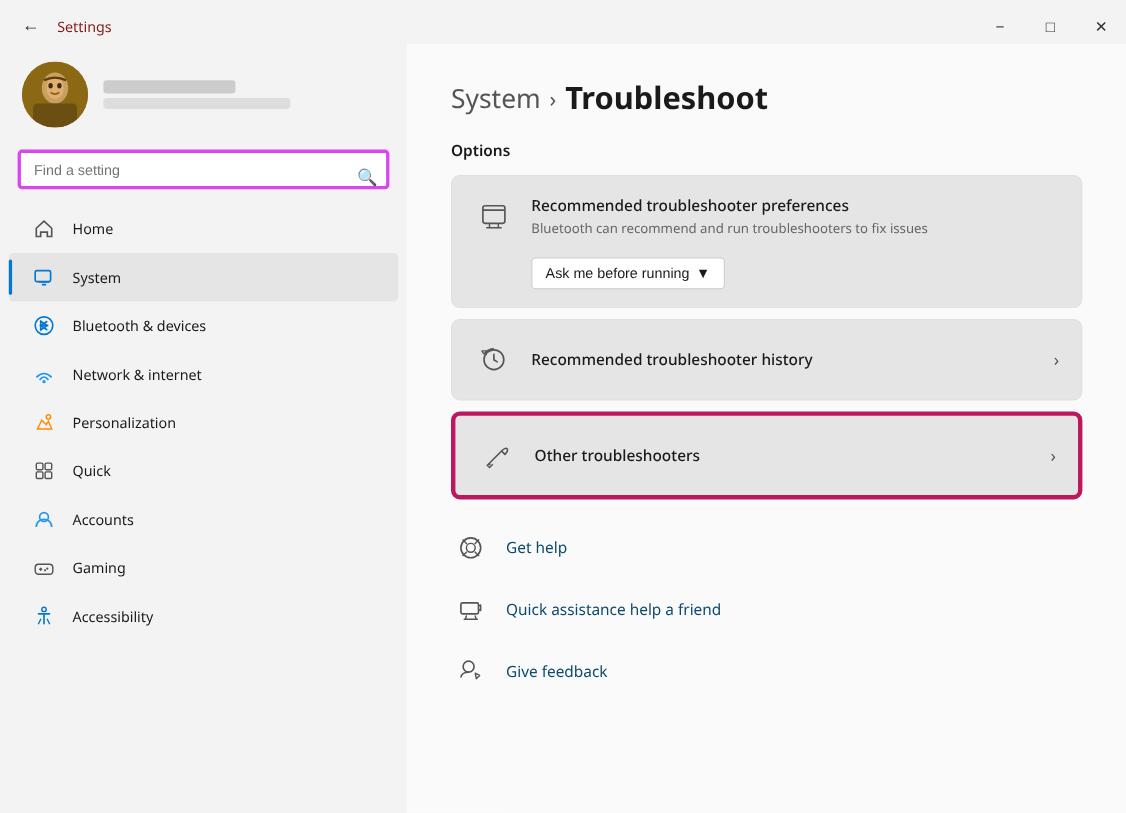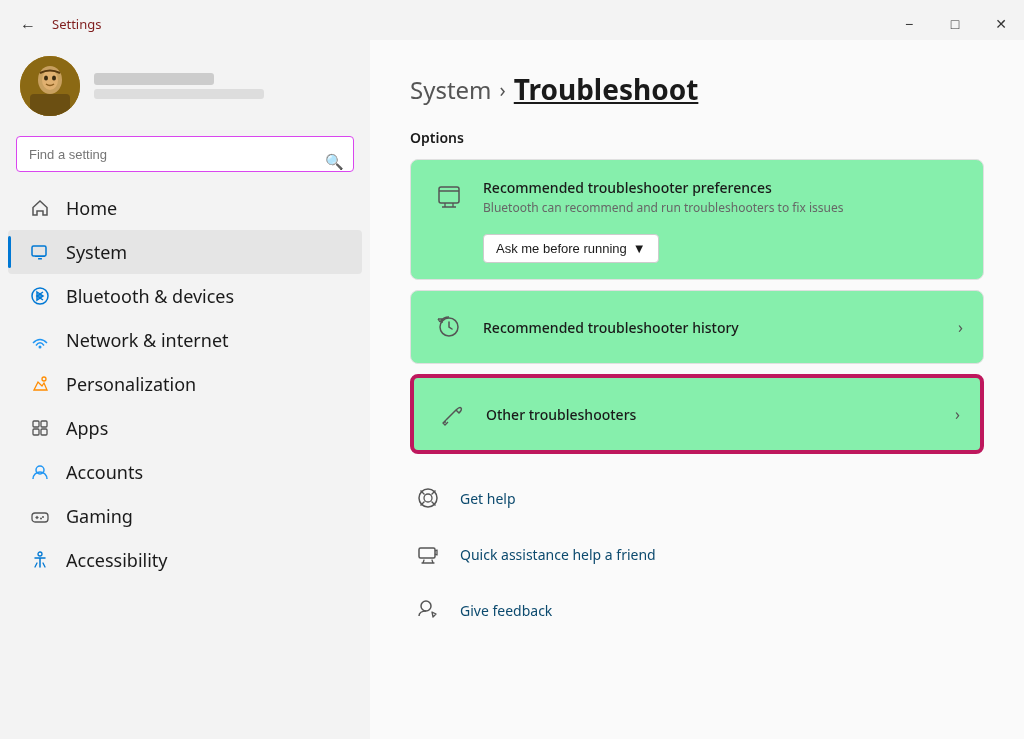--- a/index.html
+++ b/index.html
@@ -125,21 +125,21 @@
       border-radius: 3px;
     }
     
     .search-container {
       padding: 0 16px 14px 16px;
       position: relative;
     }
     .search-input {
       width: 100%;
       height: 36px;
-      border: 1px solid #d946ef;
+      border: 3px solid #d946ef;
       border-radius: 4px;
       padding: 0 36px 0 12px;
       font-size: 13px;
       background: white;
       outline: none;
       color: #555;
     }
     .search-icon-wrap {
       position: absolute;
       right: 26px;
@@ -174,21 +174,21 @@
     }
     .nav-icon {
       width: 24px;
       height: 24px;
       display: flex;
       align-items: center;
       justify-content: center;
       flex-shrink: 0;
     }
     .nav-label {
-      font-size: 18px;
+      font-size: 13px;
       color: #1a1a1a;
     }
     
     .icon-home { color: #555; font-size: 18px; }
     
     .main-content {
       flex: 1;
       background: #fafafa;
       overflow-y: auto;
       padding: 30px 40px;
@@ -205,31 +205,30 @@
       font-weight: 400;
     }
     .breadcrumb-separator {
       font-size: 20px;
       color: #555;
     }
     .breadcrumb-current {
       font-size: 28px;
       font-weight: 700;
       color: #1a1a1a;
-      text-decoration: underline;
     }
     .section-title {
       font-size: 14px;
       font-weight: 600;
       color: #1a1a1a;
       margin-bottom: 12px;
     }
     
     .card {
-      background: #86efac;
+      background: #e5e5e5;
       border: 1px solid #e0e0e0;
       border-radius: 8px;
       margin-bottom: 10px;
     }
     .card-row {
       display: flex;
       align-items: center;
       padding: 18px 20px;
       gap: 16px;
     }
@@ -403,21 +402,21 @@
       </div>
       <div class="nav-item">
         <div class="nav-icon">
           <svg width="20" height="20" viewBox="0 0 20 20" fill="none">
             <rect x="3" y="3" width="6" height="6" rx="1" stroke="#555" stroke-width="1.3" fill="none"></rect>
             <rect x="11" y="3" width="6" height="6" rx="1" stroke="#555" stroke-width="1.3" fill="none"></rect>
             <rect x="3" y="11" width="6" height="6" rx="1" stroke="#555" stroke-width="1.3" fill="none"></rect>
             <rect x="11" y="11" width="6" height="6" rx="1" stroke="#555" stroke-width="1.3" fill="none"></rect>
           </svg>
         </div>
-        <span class="nav-label">Apps</span>
+        <span class="nav-label">Quick</span>
       </div>
       <div class="nav-item">
         <div class="nav-icon">
           <svg width="20" height="20" viewBox="0 0 20 20" fill="none">
             <circle cx="10" cy="8" r="4" stroke="#2196F3" stroke-width="1.5" fill="none"></circle>
             <path d="M3 17c0-3.866 3.134-7 7-7s7 3.134 7 7" stroke="#2196F3" stroke-width="1.5" fill="none"></path>
           </svg>
         </div>
         <span class="nav-label">Accounts</span>
       </div>

